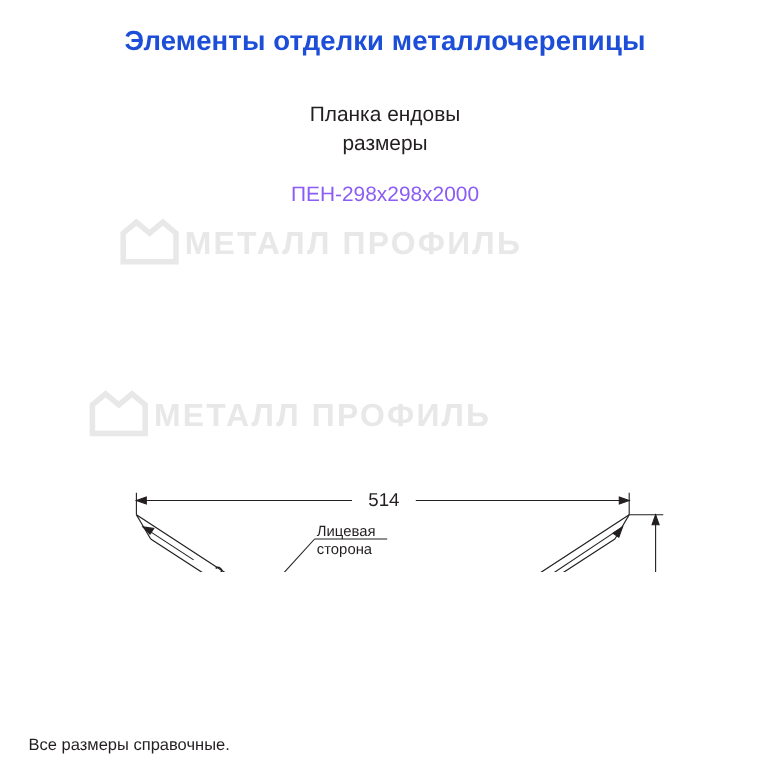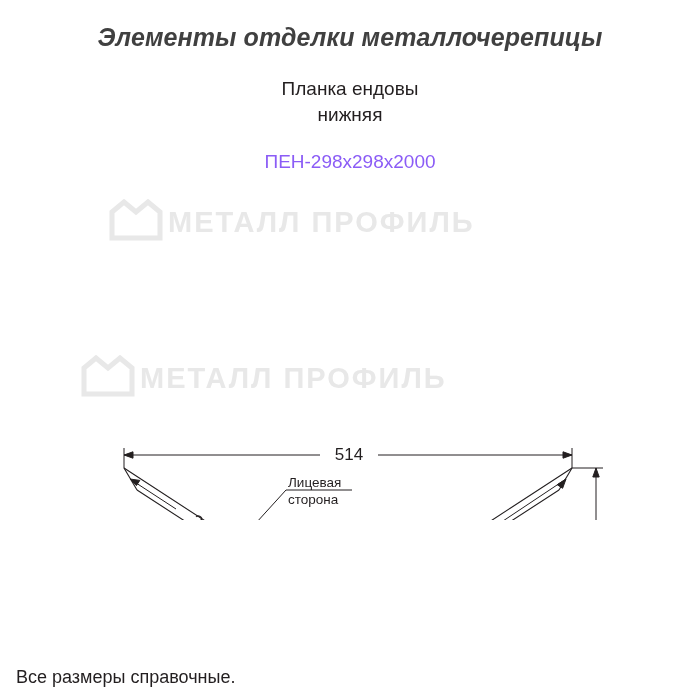--- a/index.html
+++ b/index.html
@@ -26,31 +26,30 @@
     left: 0;
     width: 700px;
     text-align: center;
   }
   .main-title {
     font-size: 25px;
     font-weight: bold;
     letter-spacing: 0.1px;
     line-height: 30px;
     margin: 0;
-    color: #404040;
-    font-style: italic;
+    color: #1d4ed8;
   }
   .sub-title {
     margin: 0;
     font-size: 19px;
     line-height: 26px;
     color: #231f20;
   }
   .sub-title-1 {
-    margin-top: 24px;
+    margin-top: 40px;
   }
   .code-title {
     margin: 0;
     margin-top: 22px;
     font-size: 19px;
     line-height: 24px;
     color: #8b5cf6;
   }
   .drawing {
     position: absolute;
@@ -79,23 +78,23 @@
     font-size: 29px;
     letter-spacing: 2px;
   }
   .wm-icon {
     position: absolute;
     pointer-events: none;
     user-select: none;
   }
   .footer {
     position: absolute;
-    left: 16px;
+    left: 26px;
     bottom: 14px;
-    font-size: 18px;
+    font-size: 15px;
     line-height: 17px;
     color: #231f20;
   }
   .footer p {
     margin: 0;
   }
   svg text {
     font-family: "Liberation Sans", sans-serif;
     fill: #231f20;
   }
@@ -107,21 +106,21 @@
   }
 </style>
 </head>
 <body>
 
 <div class="sheet">
 
   <div class="title-block">
     <h1 class="main-title">Элементы отделки металлочерепицы</h1>
     <p class="sub-title sub-title-1">Планка ендовы</p>
-    <p class="sub-title">нижняя</p>
+    <p class="sub-title">размеры</p>
     <p class="code-title">ПЕН-298х298х2000</p>
   </div>
 
   <div class="watermark wm-1">МЕТАЛЛ ПРОФИЛЬ</div>
   <div class="watermark wm-2">МЕТАЛЛ ПРОФИЛЬ</div>
 
   <svg class="wm-icon" style="top:198px; left:108px;" width="56" height="46" viewBox="0 0 56 46">
     <path d="M4 40 L4 14 L16 4 L28 14 L40 4 L52 14 L52 40 Z" fill="none" stroke="#e8e8e8" stroke-width="5"></path>
   </svg>
   <svg class="wm-icon" style="top:354px; left:80px;" width="56" height="46" viewBox="0 0 56 46">

